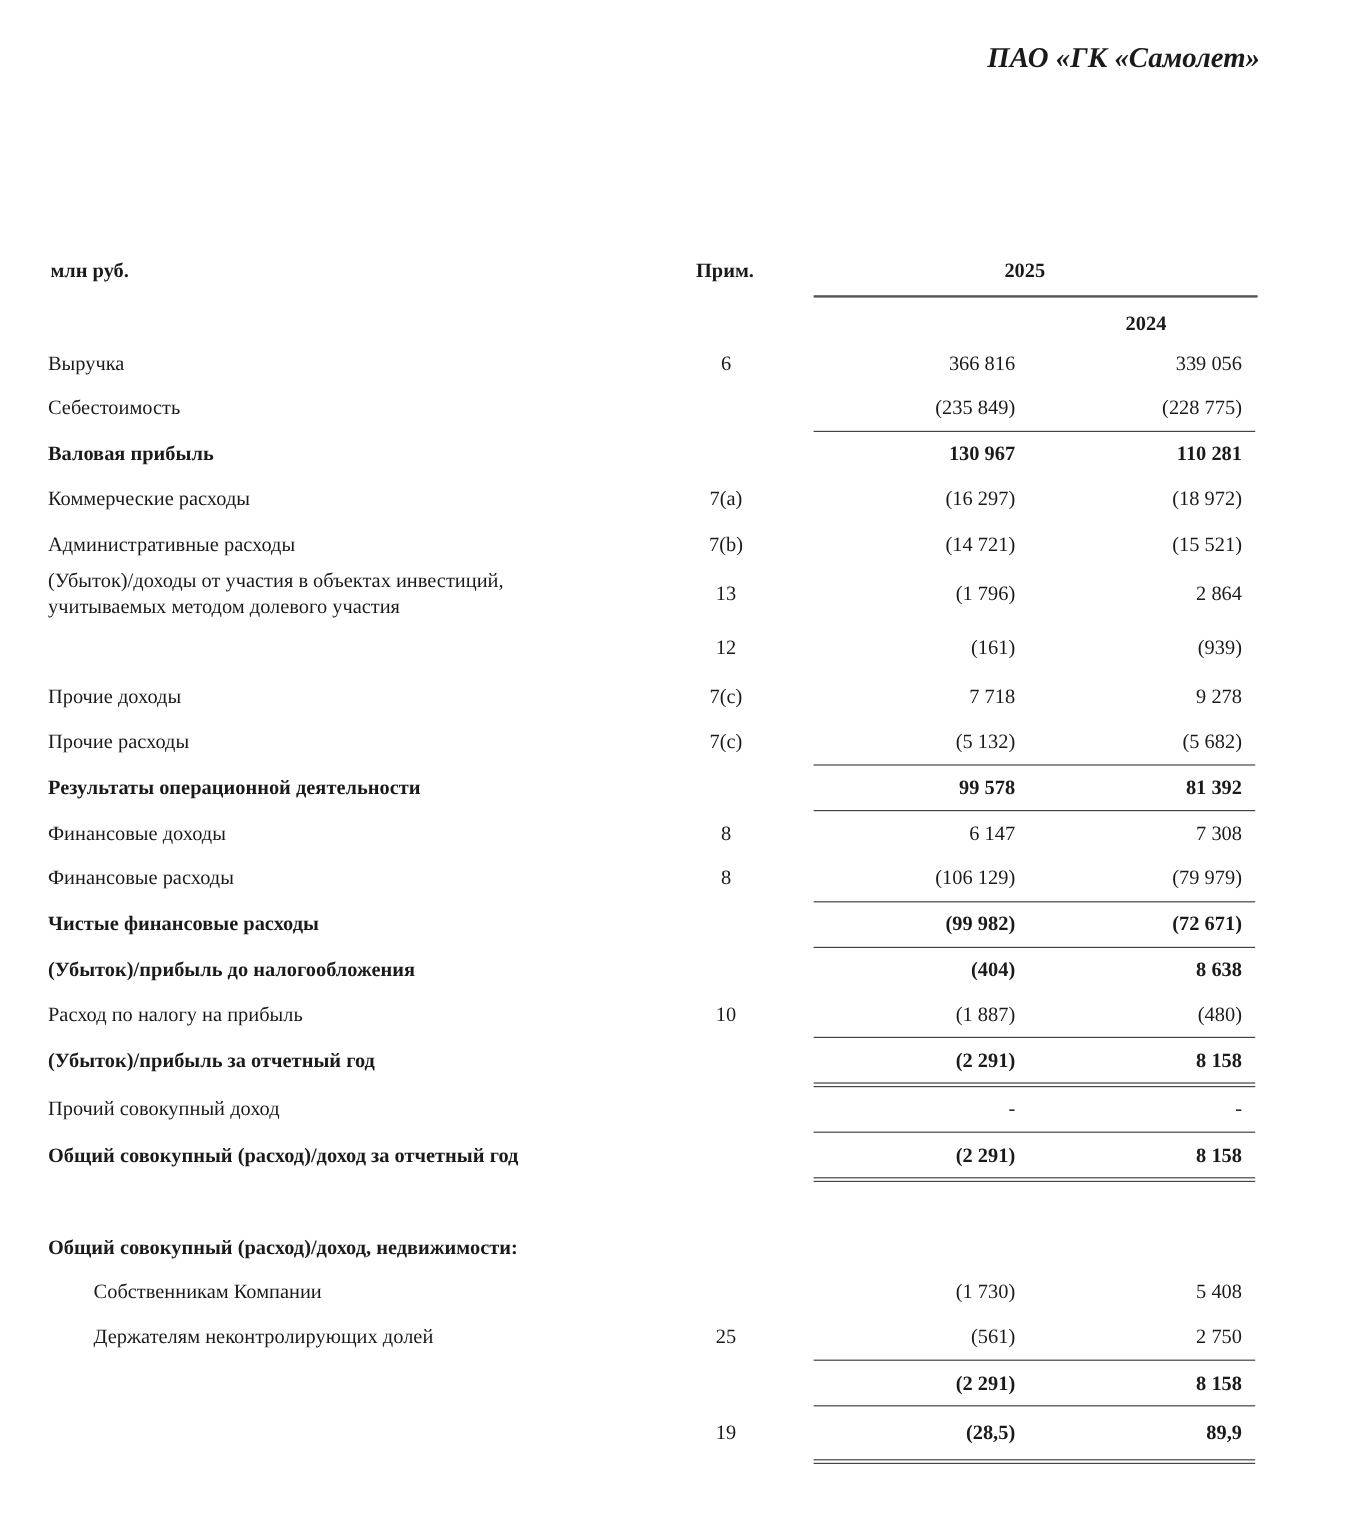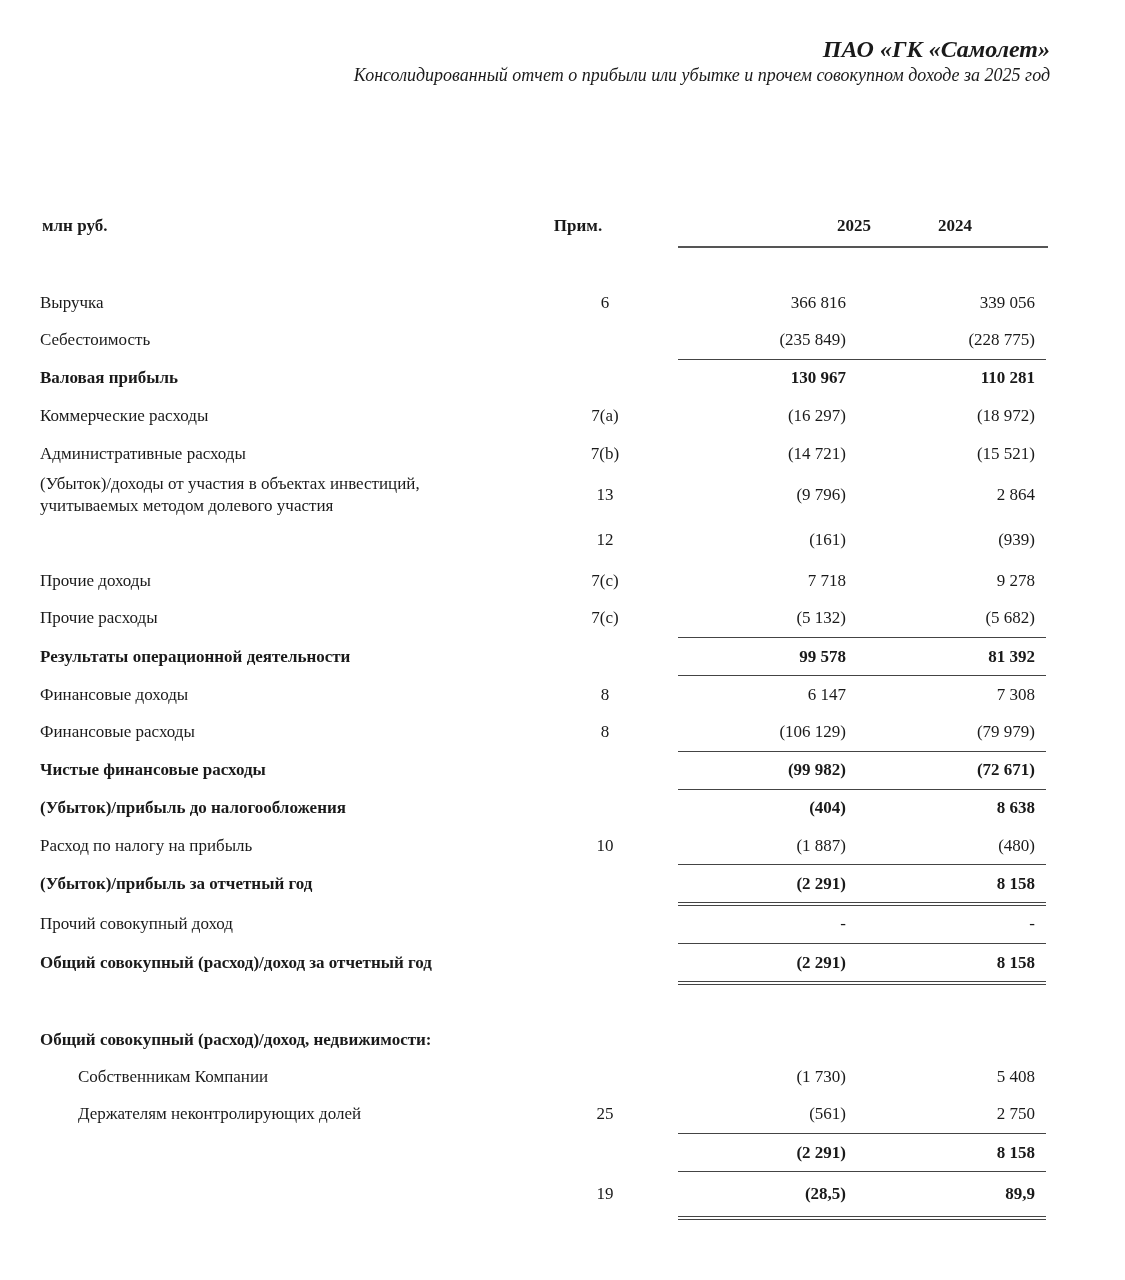--- a/index.html
+++ b/index.html
@@ -7,42 +7,41 @@
       width: 1125px; height: 1280px; position: relative; overflow: hidden;
       font-family: "Liberation Serif", "DejaVu Serif", serif;
       color: #1a1a1a;
     }
     .header { position: absolute; right: 75px; top: 36px; text-align: right; font-style: italic; }
     .header .company { font-size: 24px; font-weight: bold; line-height: 26px; }
     .header .subtitle { font-size: 18px; line-height: 26px; }
 
     .colhead { position: absolute; top: 216px; font-size: 17px; font-weight: bold; }
     .colhead.unit { left: 42px; }
-    .colhead.note { left: 548px; width: 60px; text-align: center; }
+    .colhead.note { left: 580px; width: 60px; text-align: left; }
     .colhead.y1 { left: 696px; width: 175px; text-align: right; }
-    .colhead.y2 { left: 865px; width: 180px; text-align: center; }
+    .colhead.y2 { left: 865px; width: 180px; text-align: center; margin-top: 44px; }
     .headrule { position: absolute; top: 246px; left: 678px; width: 370px; border-top: 2px solid #555; }
 
     .row { position: absolute; left: 0; width: 891px; font-size: 17px; line-height: 22px; }
     .row .label { position: absolute; left: 40px; width: 500px; }
     .row .label.indent { left: 78px; }
     .row .note { position: absolute; left: 575px; width: 60px; text-align: center; }
     .row .v1 { position: absolute; left: 680px; width: 166px; text-align: right; }
     .row .v2 { position: absolute; left: 860px; width: 175px; text-align: right; }
     .row.bold .label, .row.bold .v1, .row.bold .v2 { font-weight: bold; }
 
     .rule { position: absolute; left: 678px; width: 368px; border-top: 1.5px solid #444; }
     .rule.double { border-top: 4px double #444; height: 0; }
   </style>
 </head>
 <body>
 
 <div class="header">
   <div class="company">ПАО «ГК «Самолет»</div>
-  <div class="subtitle">Консолидированный отчет о прибыли или убытке и прочем совокупном доходе за 2025 год</div>
 </div>
 
 <div class="colhead unit">млн руб.</div>
 <div class="colhead note">Прим.</div>
 <div class="colhead y1">2025</div>
 <div class="colhead y2">2024</div>
 <div class="headrule"></div>
 
 <div class="row" style="top:292px">
   <span class="label">Выручка</span>
@@ -76,21 +75,21 @@
 <div class="row" style="top:443px">
   <span class="label">Административные расходы</span>
   <span class="note">7(b)</span>
   <span class="v1">(14 721)</span>
   <span class="v2">(15 521)</span>
 </div>
 
 <div class="row" style="top:473px; height:44px">
   <span class="label" style="width:470px">(Убыток)/доходы от участия в объектах инвестиций, учитываемых методом долевого участия</span>
   <span class="note" style="top:11px">13</span>
-  <span class="v1" style="top:11px">(9 796)</span>
+  <span class="v1" style="top:11px">(1 796)</span>
   <span class="v2" style="top:11px">2 864</span>
 </div>
 
 <div class="row" style="top:518px; height:44px">
   <span class="note" style="top:11px">12</span>
   <span class="v1" style="top:11px">(161)</span>
   <span class="v2" style="top:11px">(939)</span>
 </div>
 
 <div class="row" style="top:570px">

